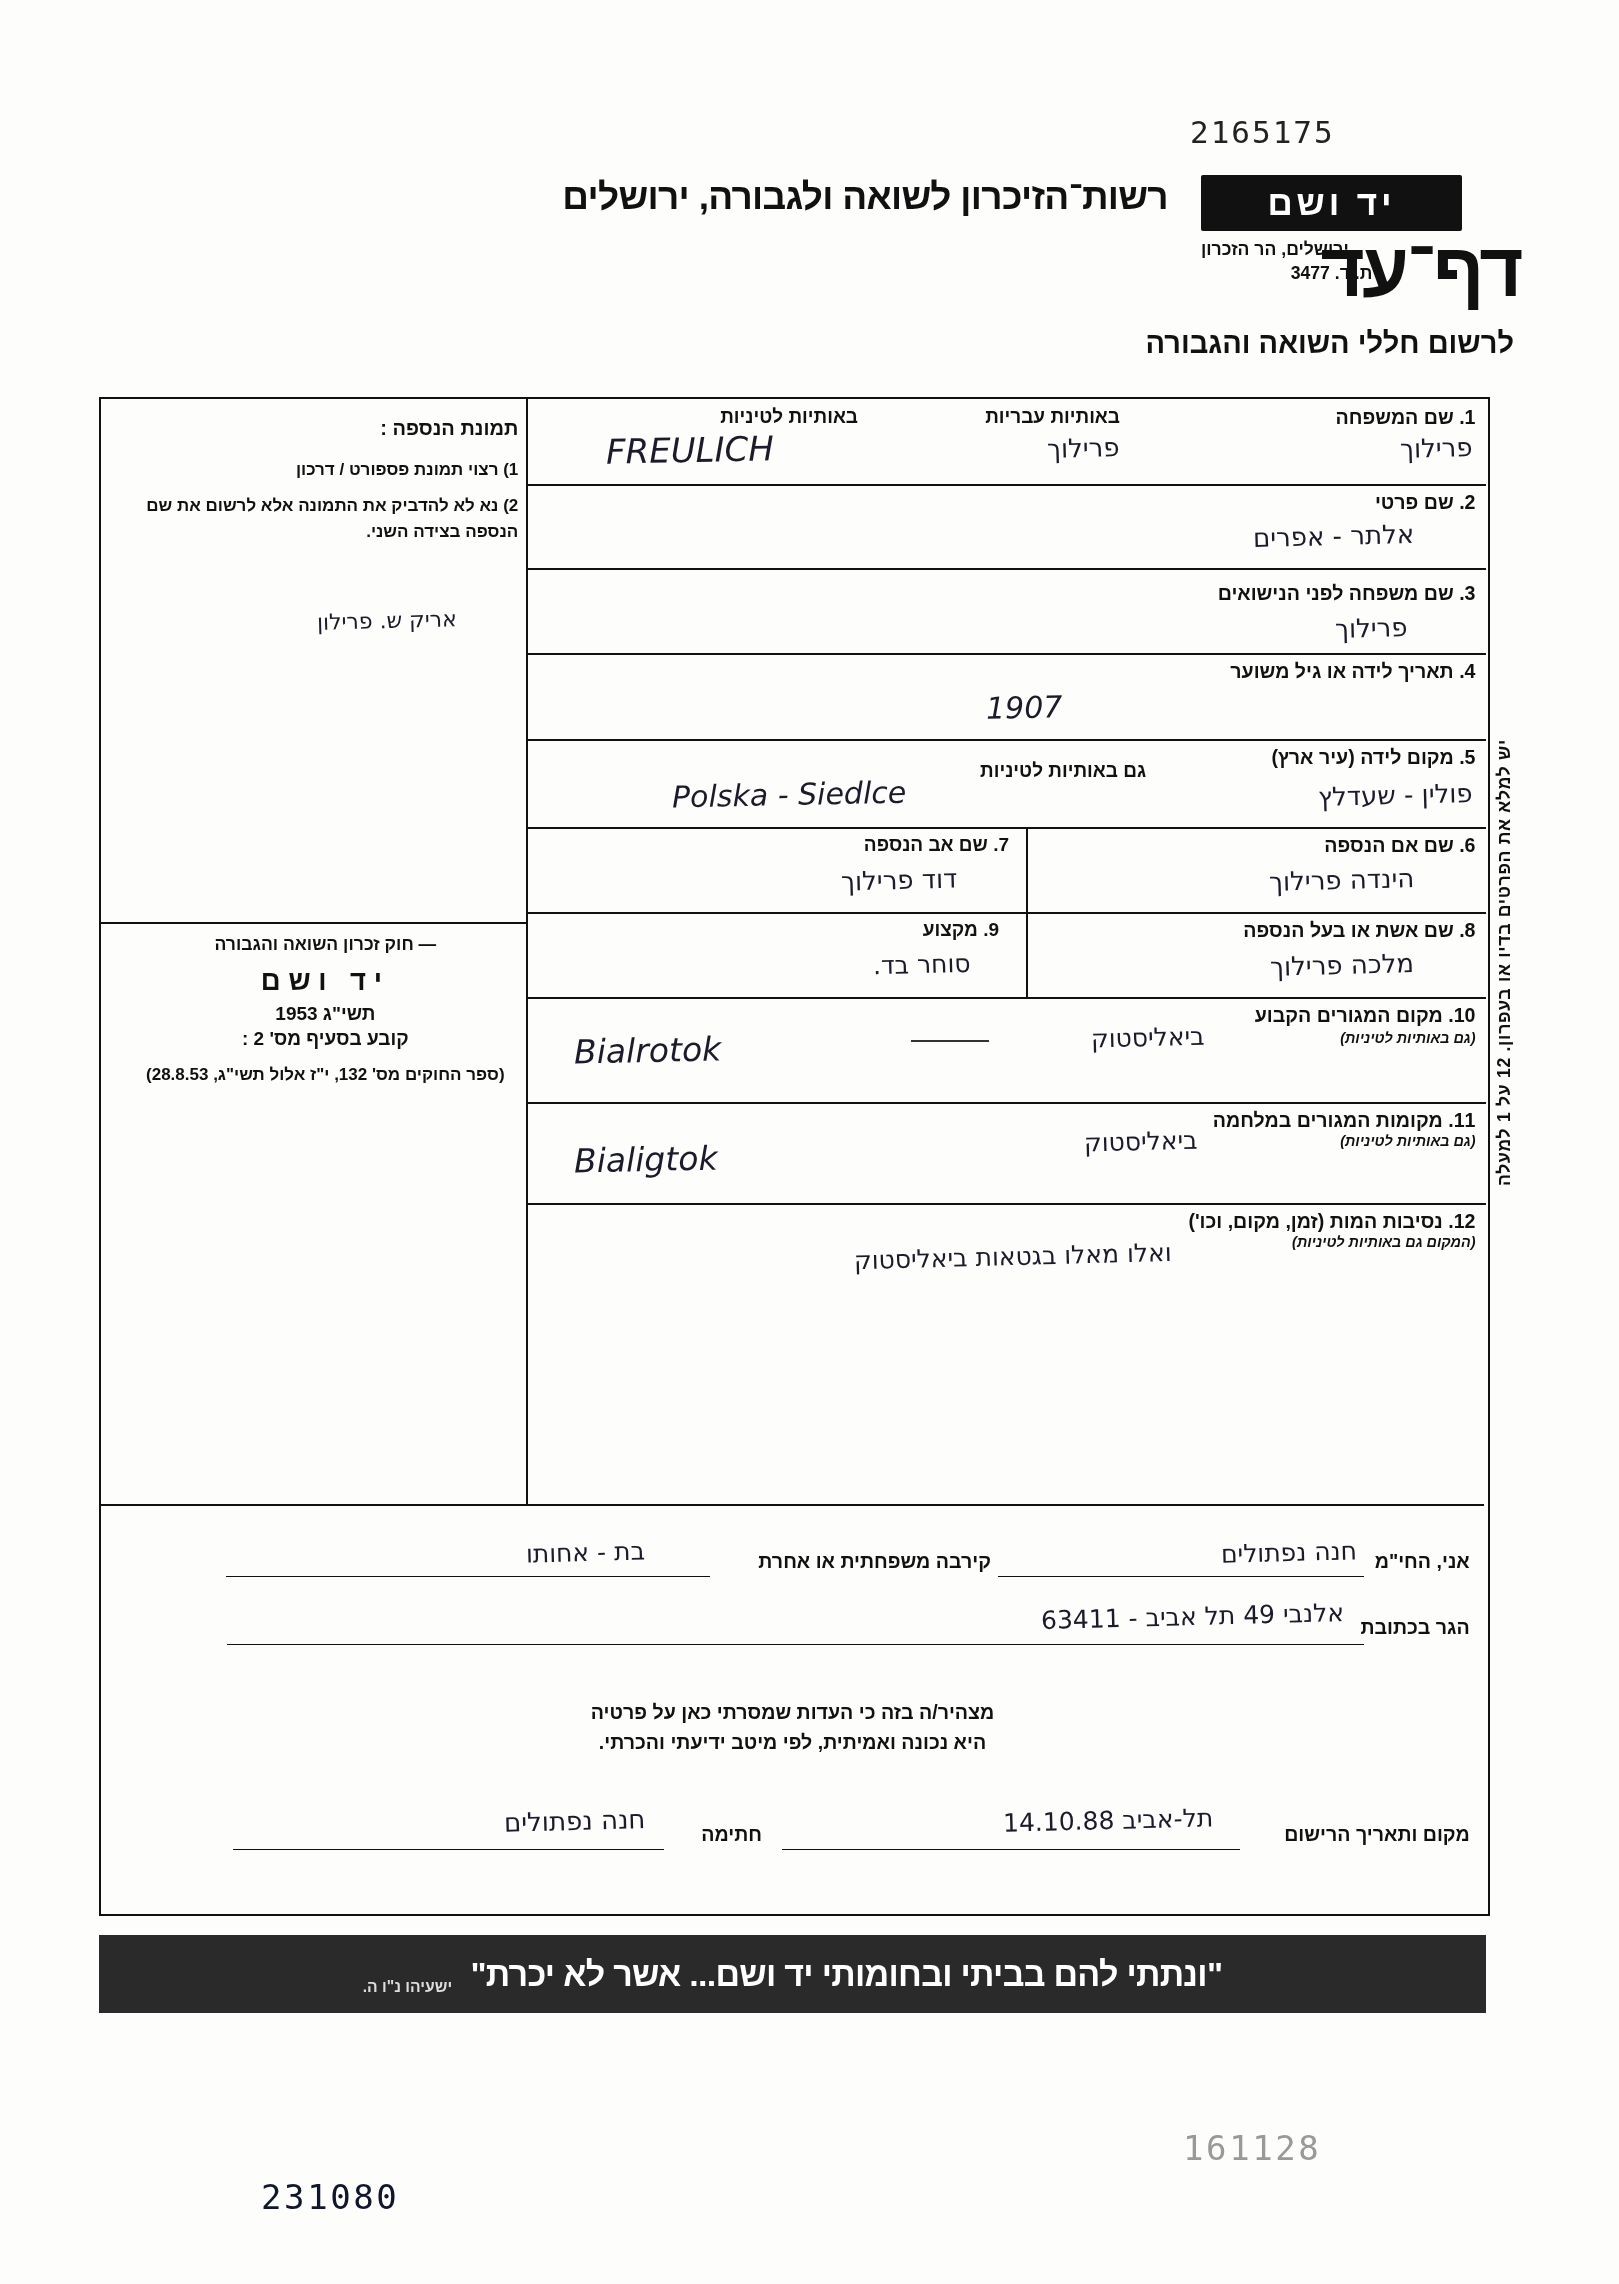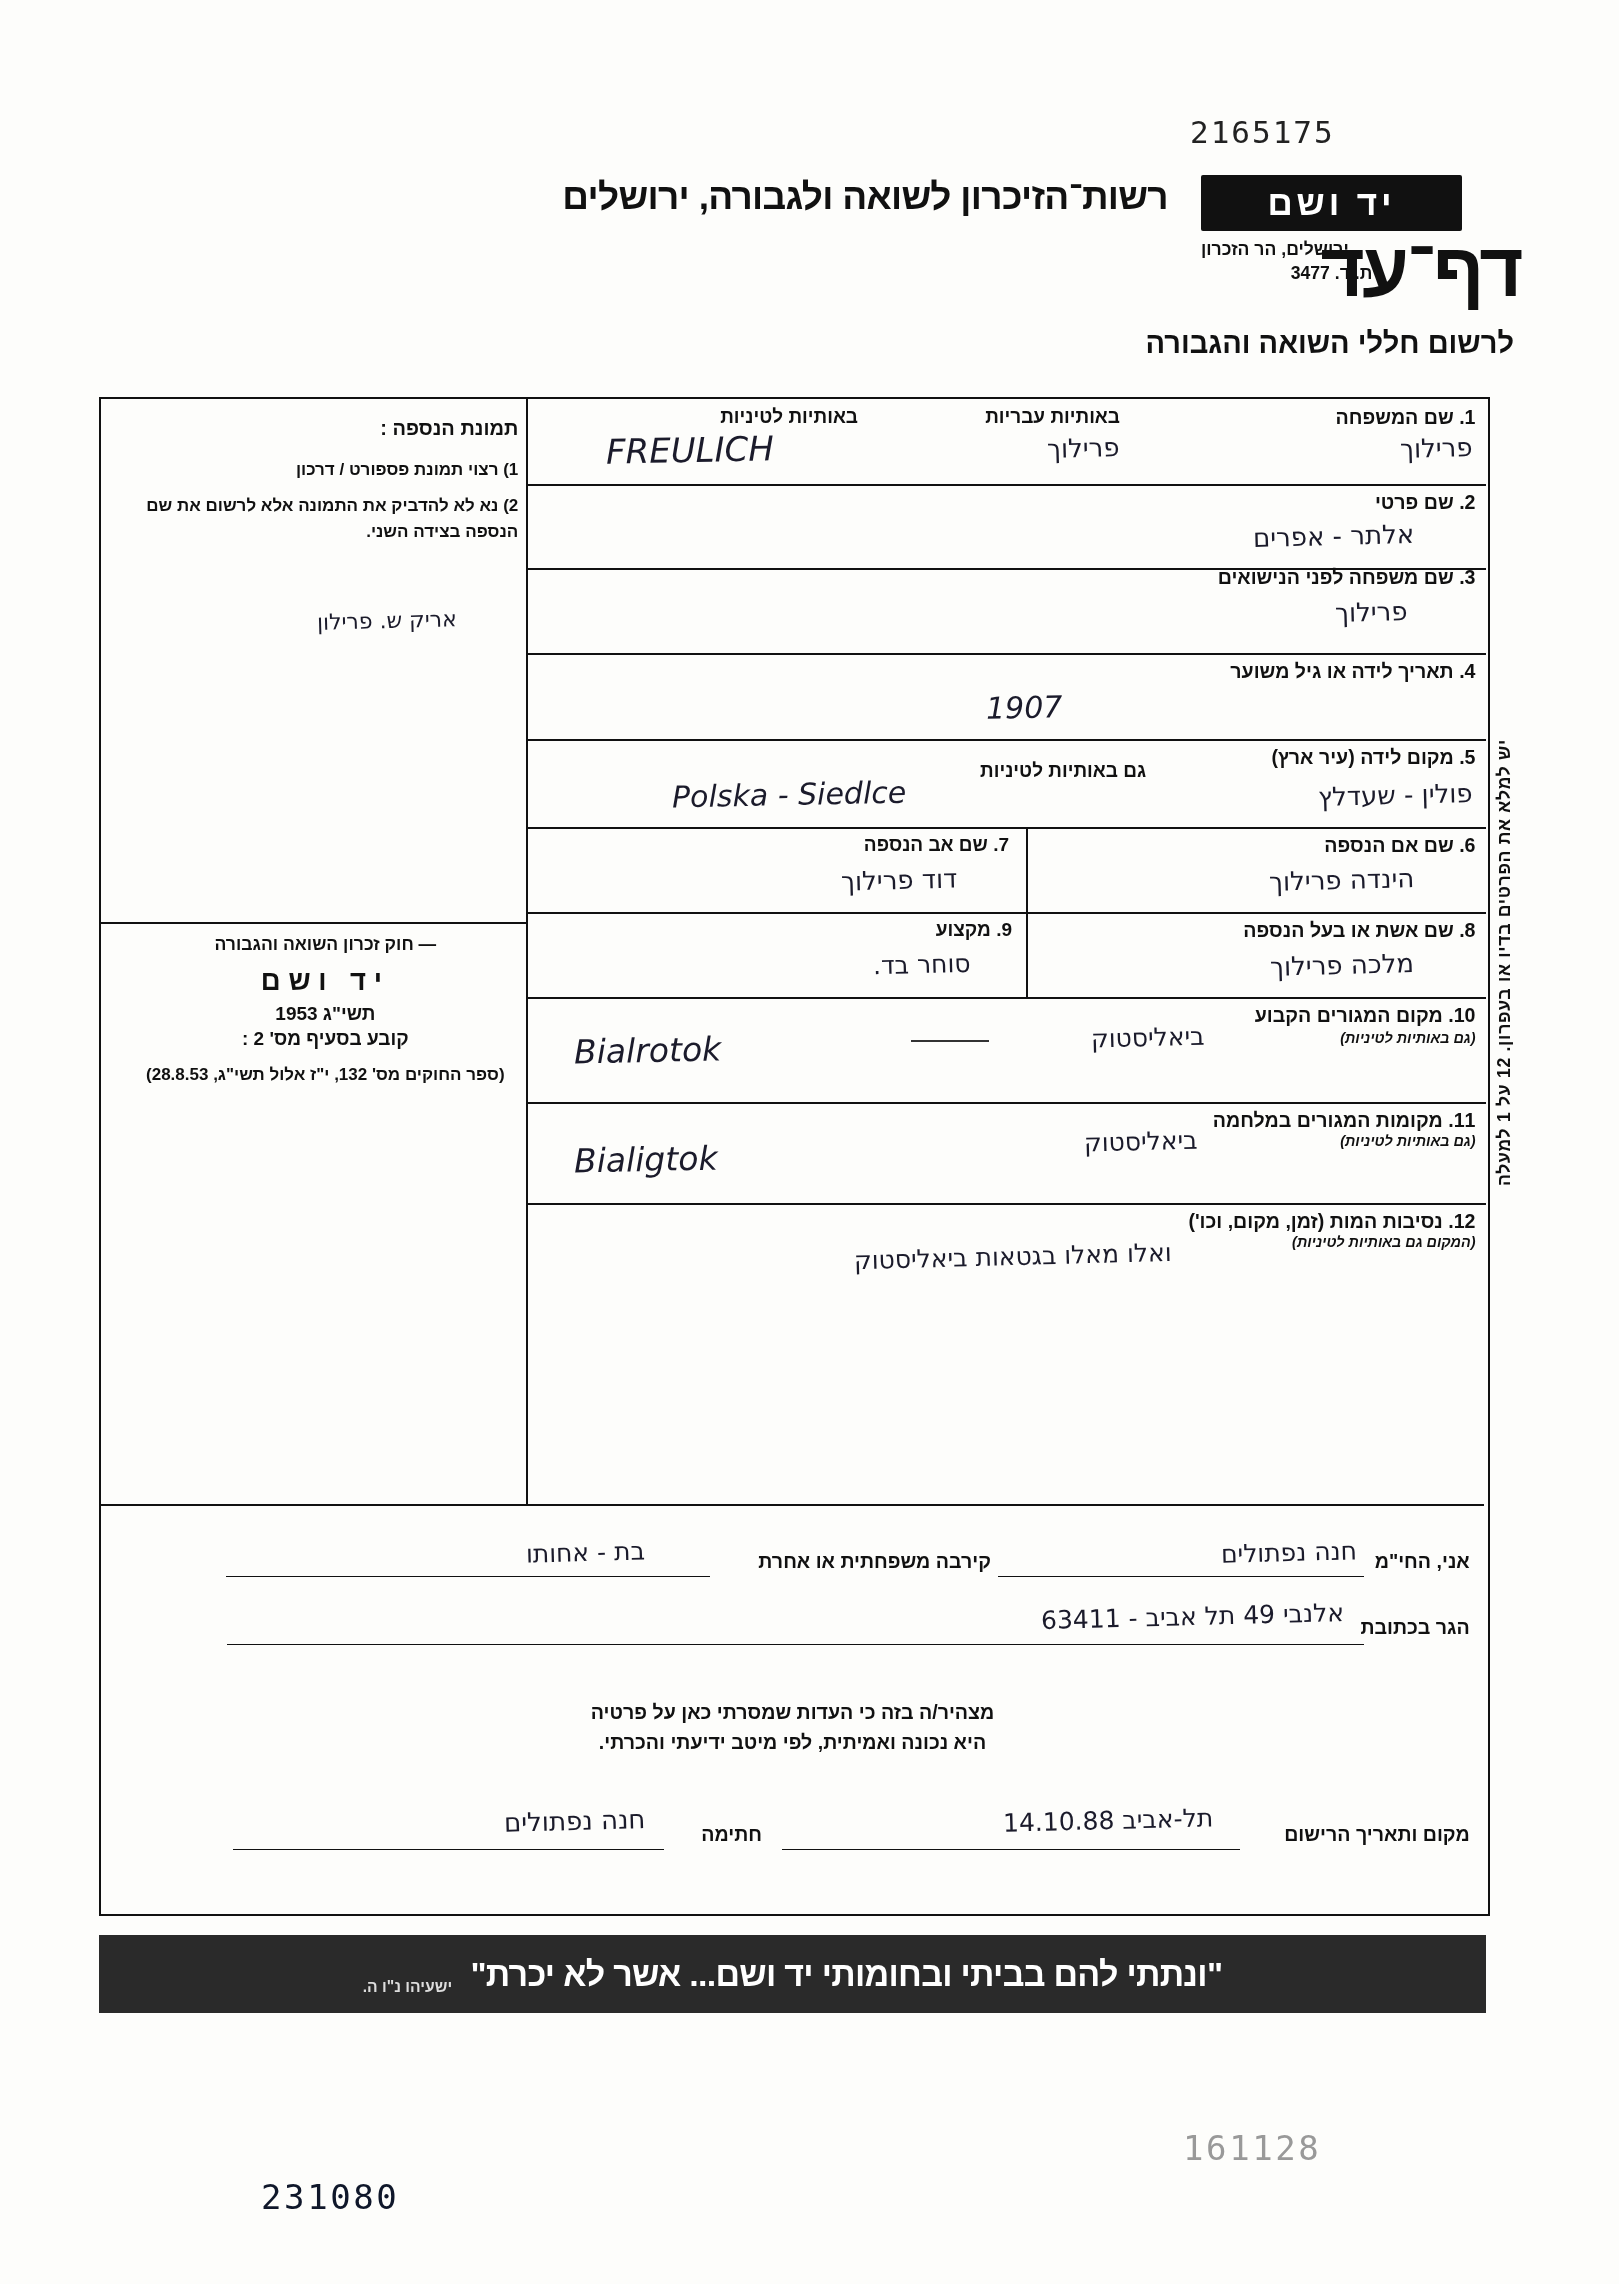--- a/index.html
+++ b/index.html
@@ -257,21 +257,21 @@
 
     <div class="row" style="top:85px; height:84px;">
       <div class="fld-num">
         <span>2.</span>
         <span>שם פרטי</span>
       </div>
       <div class="abs hand-heb" style="right:72px; top:37px; font-size:26px;">אלתר - אפרים</div>
     </div>
     <div class="rowline" style="top:169px;"></div>
 
-    <div class="row" style="top:160px; height:85px;">
+    <div class="row" style="top:176px; height:85px;">
       <div class="fld-num">
         <span>3.</span>
         <span>שם משפחה לפני הנישואים</span>
       </div>
       <div class="abs hand-heb" style="right:78px; top:38px; font-size:26px;">פרילוך</div>
     </div>
     <div class="rowline" style="top:254px;"></div>
 
     <div class="row" style="top:254px; height:86px;">
       <div class="fld-num">
@@ -306,21 +306,21 @@
       <div class="abs hand-heb" style="right:529px; top:38px; font-size:26px;">דוד פרילוך</div>
       <div class="abs" style="right:458px; top:0; width:2px; height:170px; background:#111;"></div>
     </div>
     <div class="rowline" style="top:513px;"></div>
 
     <div class="row" style="top:513px; height:85px;">
       <div class="fld-num">
         <span>8.</span>
         <span>שם אשת או בעל הנספה</span>
       </div>
-      <div class="mid-label" style="right:474px; top:6.5px;">
+      <div class="mid-label" style="right:487px; top:6.5px;">
         <span>9.</span>
         <span>מקצוע</span>
       </div>
       <div class="abs hand-heb" style="right:72px; top:38px; font-size:26px;">מלכה פרילוך</div>
       <div class="abs hand-heb" style="right:516px; top:38px; font-size:25px;">סוחר בד.</div>
     </div>
     <div class="rowline" style="top:598px;"></div>
 
     <div class="row" style="top:598px; height:105px;">
       <div class="fld-num">

